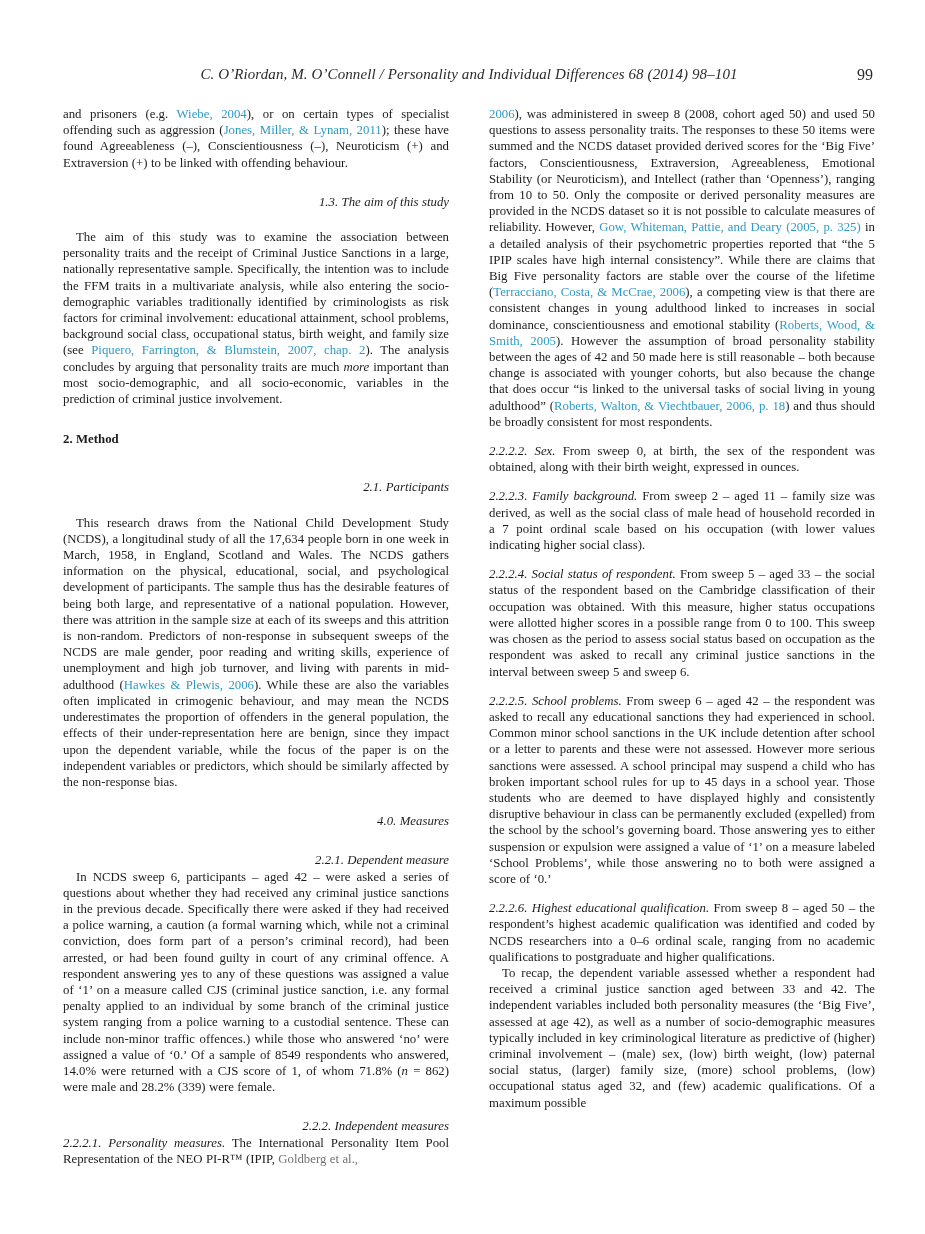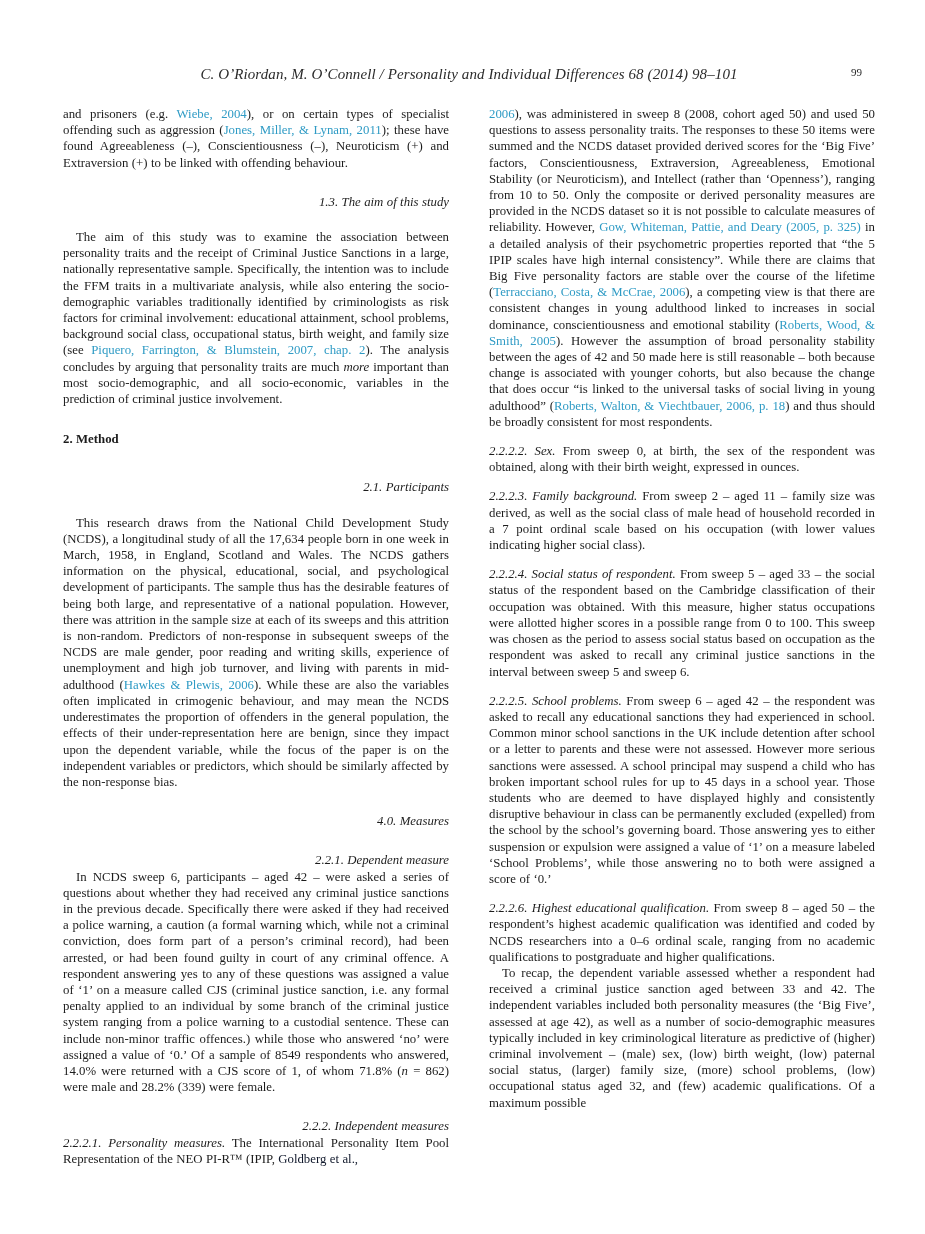--- a/index.html
+++ b/index.html
@@ -28,23 +28,23 @@
   }
   .running-head {
     text-align: center;
     font-style: italic;
     font-size: 15px;
     color: #2b2b2b;
     letter-spacing: 0.1px;
   }
   .page-number {
     position: absolute;
-    right: 13px;
+    right: 2px;
     top: 0;
-    font-size: 11px;
+    font-size: 16px;
     font-style: normal;
     color: #2b2b2b;
   }
   .columns {
     display: flex;
     gap: 40px;
     width: 812px;
   }
   .col {
     width: 394px;
@@ -93,21 +93,21 @@
         <div class="block block-para"><span>and prisoners (e.g. </span><span class="cite-link" style="color: rgb(47, 155, 197);">Wiebe, 2004</span><span>), or on certain types of specialist offending such as aggression (</span><span class="cite-link" style="color: rgb(47, 155, 197);">Jones, Miller, &amp; Lynam, 2011</span><span>); these have found Agreeableness (–), Conscientiousness (–), Neuroticism (+) and Extraversion (+) to be linked with offending behaviour.</span></div>
         <div class="block block-heading-italic">1.3. The aim of this study</div>
         <div class="block block-para indent"><span>The aim of this study was to examine the association between personality traits and the receipt of Criminal Justice Sanctions in a large, nationally representative sample. Specifically, the intention was to include the FFM traits in a multivariate analysis, while also entering the socio-demographic variables traditionally identified by criminologists as risk factors for criminal involvement: educational attainment, school problems, background social class, occupational status, birth weight, and family size (see </span><span class="cite-link" style="color: rgb(47, 155, 197);">Piquero, Farrington, &amp; Blumstein, 2007, chap. 2</span><span>). The analysis concludes by arguing that personality traits are much </span><span class="em">more</span><span> important than most socio-demographic, and all socio-economic, variables in the prediction of criminal justice involvement.</span></div>
         <div class="block block-heading-bold">2. Method</div>
         <div class="block block-heading-italic">2.1. Participants</div>
         <div class="block block-para indent"><span>This research draws from the National Child Development Study (NCDS), a longitudinal study of all the 17,634 people born in one week in March, 1958, in England, Scotland and Wales. The NCDS gathers information on the physical, educational, social, and psychological development of participants. The sample thus has the desirable features of being both large, and representative of a national population. However, there was attrition in the sample size at each of its sweeps and this attrition is non-random. Predictors of non-response in subsequent sweeps of the NCDS are male gender, poor reading and writing skills, experience of unemployment and high job turnover, and living with parents in mid-adulthood (</span><span class="cite-link" style="color: rgb(47, 155, 197);">Hawkes &amp; Plewis, 2006</span><span>). While these are also the variables often implicated in crimogenic behaviour, and may mean the NCDS underestimates the proportion of offenders in the general population, the effects of their under-representation here are benign, since they impact upon the dependent variable, while the focus of the paper is on the independent variables or predictors, which should be similarly affected by the non-response bias.</span></div>
         <div class="block block-heading-italic">4.0. Measures</div>
         <div class="block block-subheading">2.2.1. Dependent measure</div>
         <div class="block block-para indent"><span>In NCDS sweep 6, participants – aged 42 – were asked a series of questions about whether they had received any criminal justice sanctions in the previous decade. Specifically there were asked if they had received a police warning, a caution (a formal warning which, while not a criminal conviction, does form part of a person’s criminal record), had been arrested, or had been found guilty in court of any criminal offence. A respondent answering yes to any of these questions was assigned a value of ‘1’ on a measure called CJS (criminal justice sanction, i.e. any formal penalty applied to an individual by some branch of the criminal justice system ranging from a police warning to a custodial sentence. These can include non-minor traffic offences.) while those who answered ‘no’ were assigned a value of ‘0.’ Of a sample of 8549 respondents who answered, 14.0% were returned with a CJS score of 1, of whom 71.8% (</span><span class="em">n</span><span> = 862) were male and 28.2% (339) were female.</span></div>
         <div class="block block-subheading">2.2.2. Independent measures</div>
-        <div class="block block-runin"><span class="em">2.2.2.1. Personality measures.</span><span> The International Personality Item Pool Representation of the NEO PI-R™ (IPIP, </span><span class="cite-link" style="color: #0f172a;">Goldberg et al.,</span></div>
+        <div class="block block-runin"><span class="em">2.2.2.1. Personality measures.</span><span> The International Personality Item Pool Representation of the NEO PI-R™ (IPIP, </span><span class="cite-link" style="color: #737373;">Goldberg et al.,</span></div>
       </div>
     <div class="col" id="col-right">
         <div class="block block-para"><span class="cite-link" style="color: rgb(47, 155, 197);">2006</span><span>), was administered in sweep 8 (2008, cohort aged 50) and used 50 questions to assess personality traits. The responses to these 50 items were summed and the NCDS dataset provided derived scores for the ‘Big Five’ factors, Conscientiousness, Extraversion, Agreeableness, Emotional Stability (or Neuroticism), and Intellect (rather than ‘Openness’), ranging from 10 to 50. Only the composite or derived personality measures are provided in the NCDS dataset so it is not possible to calculate measures of reliability. However, </span><span class="cite-link" style="color: rgb(47, 155, 197);">Gow, Whiteman, Pattie, and Deary (2005, p. 325)</span><span> in a detailed analysis of their psychometric properties reported that “the 5 IPIP scales have high internal consistency”. While there are claims that Big Five personality factors are stable over the course of the lifetime (</span><span class="cite-link" style="color: rgb(47, 155, 197);">Terracciano, Costa, &amp; McCrae, 2006</span><span>), a competing view is that there are consistent changes in young adulthood linked to increases in social dominance, conscientiousness and emotional stability (</span><span class="cite-link" style="color: rgb(47, 155, 197);">Roberts, Wood, &amp; Smith, 2005</span><span>). However the assumption of broad personality stability between the ages of 42 and 50 made here is still reasonable – both because change is associated with younger cohorts, but also because the change that does occur “is linked to the universal tasks of social living in young adulthood” (</span><span class="cite-link" style="color: rgb(47, 155, 197);">Roberts, Walton, &amp; Viechtbauer, 2006, p. 18</span><span>) and thus should be broadly consistent for most respondents.</span></div>
         <div class="block block-runin"><span class="em">2.2.2.2. Sex.</span><span> From sweep 0, at birth, the sex of the respondent was obtained, along with their birth weight, expressed in ounces.</span></div>
         <div class="block block-runin"><span class="em">2.2.2.3. Family background.</span><span> From sweep 2 – aged 11 – family size was derived, as well as the social class of male head of household recorded in a 7 point ordinal scale based on his occupation (with lower values indicating higher social class).</span></div>
         <div class="block block-runin"><span class="em">2.2.2.4. Social status of respondent.</span><span> From sweep 5 – aged 33 – the social status of the respondent based on the Cambridge classification of their occupation was obtained. With this measure, higher status occupations were allotted higher scores in a possible range from 0 to 100. This sweep was chosen as the period to assess social status based on occupation as the respondent was asked to recall any criminal justice sanctions in the interval between sweep 5 and sweep 6.</span></div>
         <div class="block block-runin"><span class="em">2.2.2.5. School problems.</span><span> From sweep 6 – aged 42 – the respondent was asked to recall any educational sanctions they had experienced in school. Common minor school sanctions in the UK include detention after school or a letter to parents and these were not assessed. However more serious sanctions were assessed. A school principal may suspend a child who has broken important school rules for up to 45 days in a school year. Those students who are deemed to have displayed highly and consistently disruptive behaviour in class can be permanently excluded (expelled) from the school by the school’s governing board. Those answering yes to either suspension or expulsion were assigned a value of ‘1’ on a measure labeled ‘School Problems’, while those answering no to both were assigned a score of ‘0.’</span></div>
         <div class="block block-runin"><span class="em">2.2.2.6. Highest educational qualification.</span><span> From sweep 8 – aged 50 – the respondent’s highest academic qualification was identified and coded by NCDS researchers into a 0–6 ordinal scale, ranging from no academic qualifications to postgraduate and higher qualifications.</span></div>
         <div class="block block-para indent"><span>To recap, the dependent variable assessed whether a respondent had received a criminal justice sanction aged between 33 and 42. The independent variables included both personality measures (the ‘Big Five’, assessed at age 42), as well as a number of socio-demographic measures typically included in key criminological literature as predictive of (higher) criminal involvement – (male) sex, (low) birth weight, (low) paternal social status, (larger) family size, (more) school problems, (low) occupational status aged 32, and (few) academic qualifications. Of a maximum possible</span></div>
       </div>

